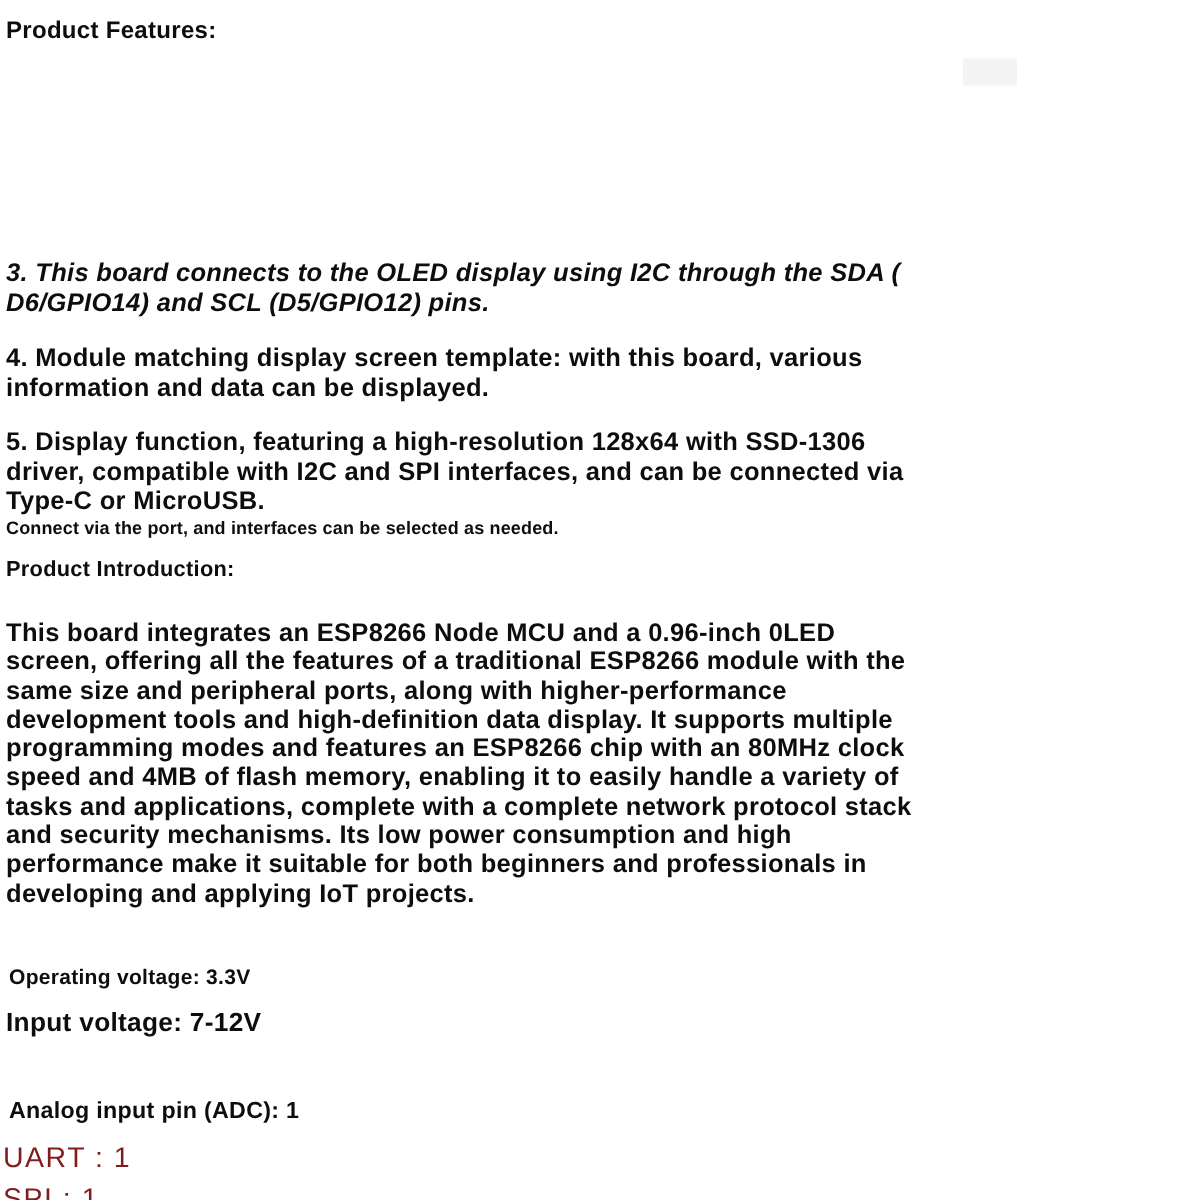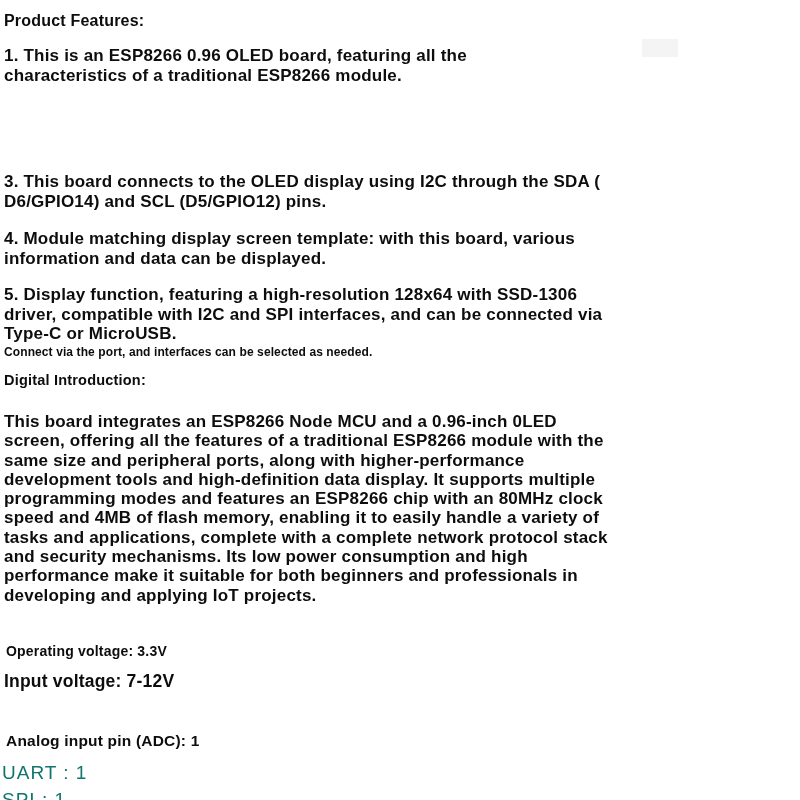--- a/index.html
+++ b/index.html
@@ -17,35 +17,35 @@
     left: 4px;
     right: 0;
     white-space: pre-line;
     font-weight: bold;
     letter-spacing: 0.2px;
   }
   .h-features { top: 12px; font-size: 16px; }
   .feature    { font-size: 17px; line-height: 19.5px; }
   .f1 { top: 46px; }
   .f2 { top: 107px; }
-  .f3 { top: 172px; }
+  .f3 { top: 172px; font-style: italic; }
   .f4 { top: 229px; }
   .f5 { top: 285px; }
   .note    { top: 345px; font-size: 12px; letter-spacing: 0.1px; }
   .h-intro { top: 372px; font-size: 14.5px; }
   .intro   { top: 412px; font-size: 17px; line-height: 19.3px; }
   .h-params { top: 613px; font-size: 13px; }
   .param    { font-size: 15.5px; }
   .p-op  { top: 643px; font-size: 14px; left: 6px; }
   .p-in  { top: 671px; font-size: 17.5px; }
   .p-dio { top: 702px; }
   .p-adc { top: 732px; left: 6px; }
   .p-uart, .p-spi {
     font-weight: normal;
-    color: #0f766e;
+    color: #7f1d1d;
     font-size: 19px;
     letter-spacing: 1px;
     left: 2px;
   }
   .p-uart { top: 762px; }
   .p-spi  { top: 789px; }
   .artifact {
     position: absolute;
     background: #ededed;
     opacity: 0.6;
@@ -53,33 +53,31 @@
   .a1 { left: 642px; top: 39px; width: 125px; height: 18px; }
   .a2 { left: 748px; top: 304px; width: 52px; height: 16px; opacity: 0.3; }
 </style>
 </head>
 <body>
 
 <div class="page">
 
   <div class="blk h-features">Product Features:</div>
 
-  <div class="blk feature f1">1. This is an ESP8266 0.96 OLED board, featuring all the
-characteristics of a traditional ESP8266 module.</div>
   <div class="blk feature f3">3. This board connects to the OLED display using I2C through the SDA (
 D6/GPIO14) and SCL (D5/GPIO12) pins.</div>
   <div class="blk feature f4">4. Module matching display screen template: with this board, various
 information and data can be displayed.</div>
   <div class="blk feature f5">5. Display function, featuring a high-resolution 128x64 with SSD-1306
 driver, compatible with I2C and SPI interfaces, and can be connected via
 Type-C or MicroUSB.</div>
 
   <div class="blk note">Connect via the port, and interfaces can be selected as needed.</div>
 
-  <div class="blk h-intro">Digital Introduction:</div>
+  <div class="blk h-intro">Product Introduction:</div>
 
   <div class="blk intro">This board integrates an ESP8266 Node MCU and a 0.96-inch 0LED
 screen, offering all the features of a traditional ESP8266 module with the
 same size and peripheral ports, along with higher-performance
 development tools and high-definition data display. It supports multiple
 programming modes and features an ESP8266 chip with an 80MHz clock
 speed and 4MB of flash memory, enabling it to easily handle a variety of
 tasks and applications, complete with a complete network protocol stack
 and security mechanisms. Its low power consumption and high
 performance make it suitable for both beginners and professionals in

